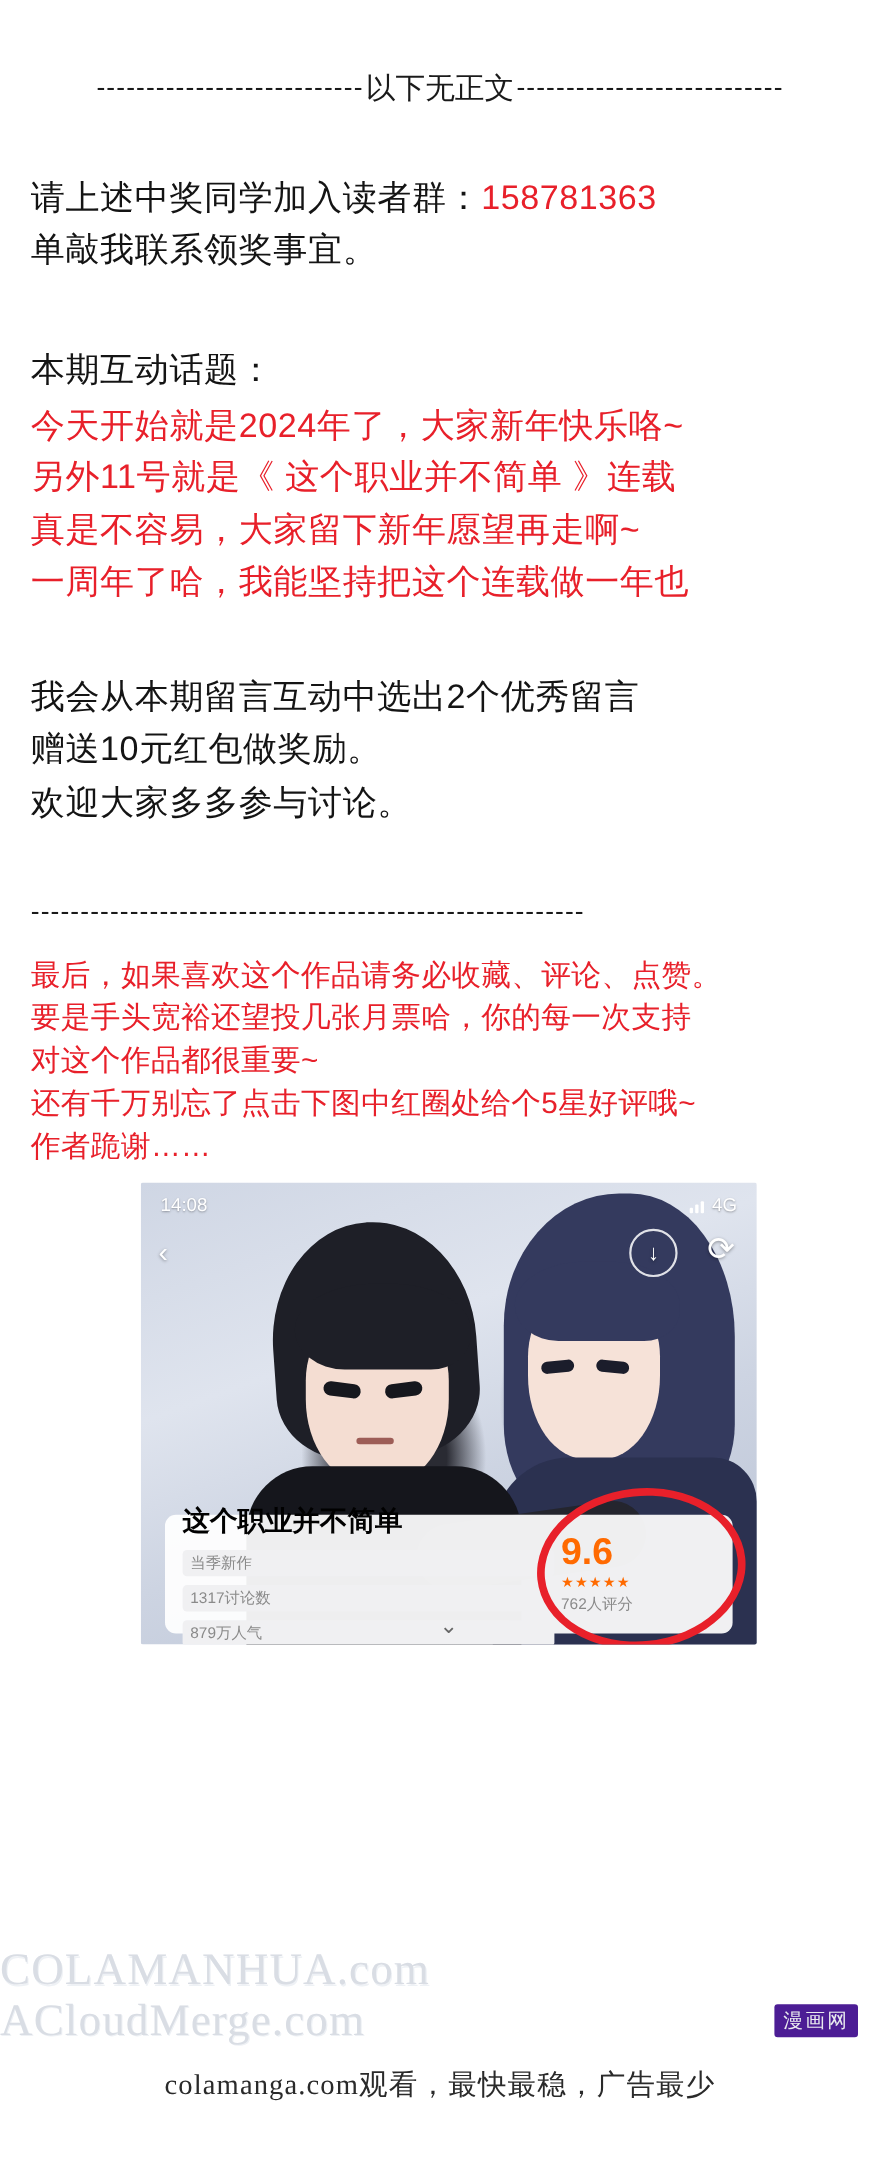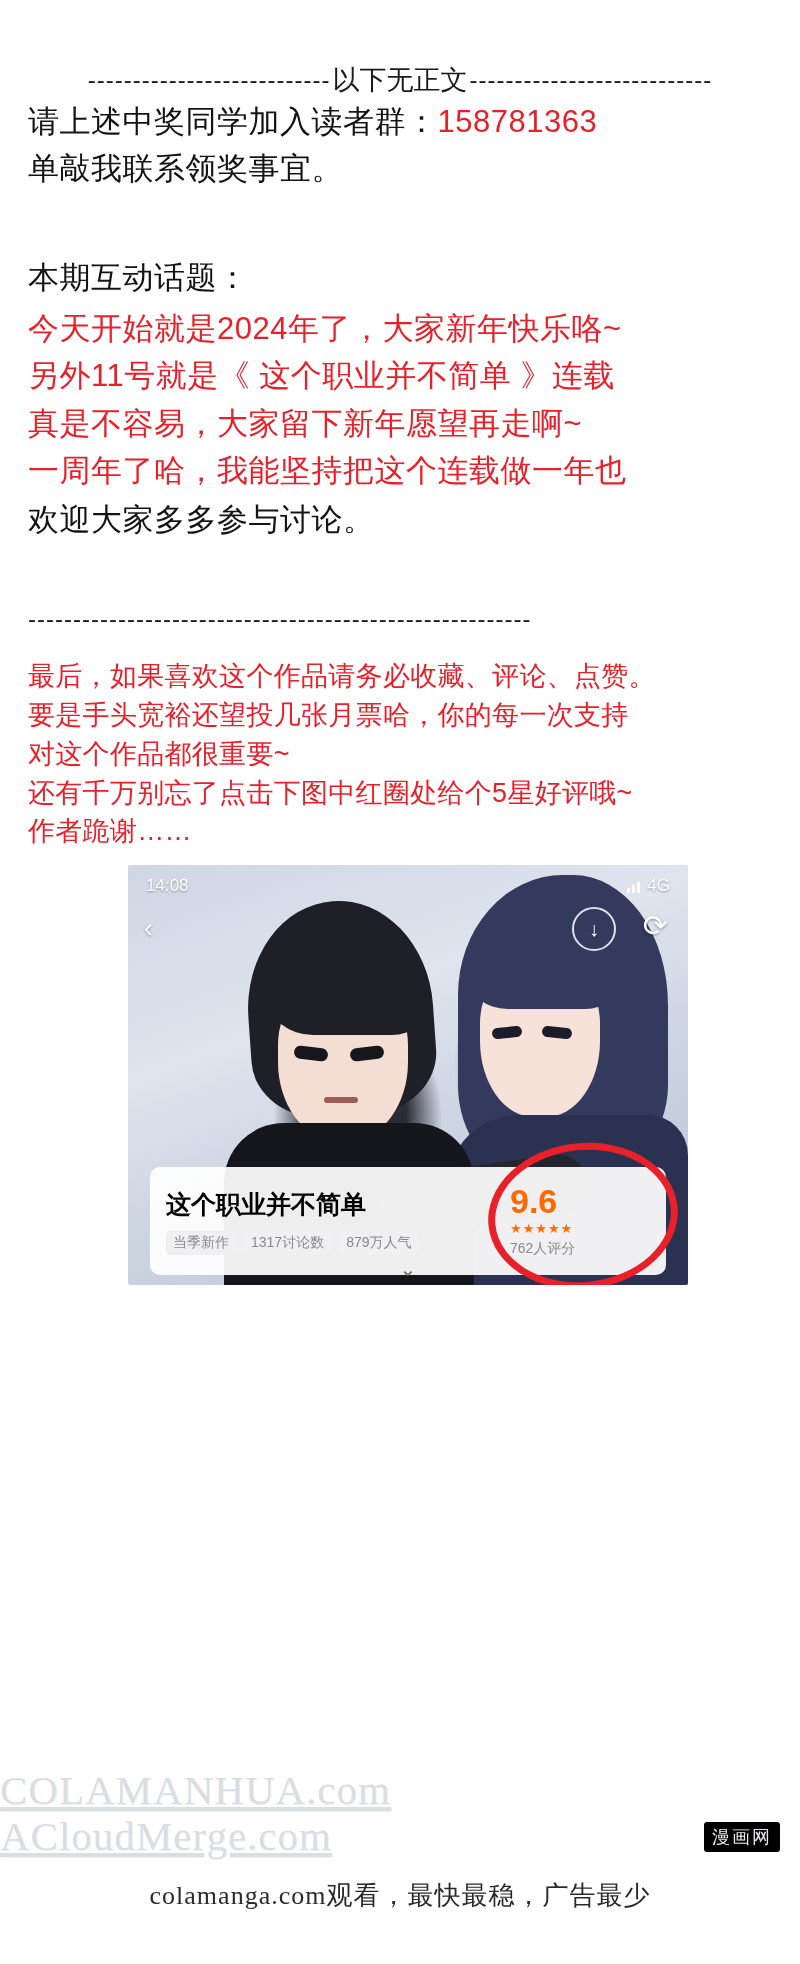--- a/index.html
+++ b/index.html
@@ -50,21 +50,21 @@
   .blk {
     font-size: 31px;
     line-height: 1.52;
     color: #141414;
     letter-spacing: 0.5px;
   }
   .blk.red {
     color: #e8202a;
   }
   .m-congrats { margin-top: 28px; }
-  .m-join { }
+  .m-join { margin-top: 58px; }
   .m-topic-title { margin-top: 62px; }
   .m-topic { margin-top: 4px; }
   .m-pick { margin-top: 58px; }
   .m-welcome { margin-top: 2px; }
 
   .num-red {
     color: #e8202a;
   }
 
   
@@ -251,21 +251,21 @@
     padding: 0 16px;
     box-sizing: border-box;
   }
   .info-left { flex: 1; }
   .info-title {
     font-size: 25px;
     color: #000000;
     font-weight: 600;
     margin-bottom: 10px;
   }
-  .info-tags { display: flex; gap: 8px; }
+  .info-tags { display: flex; gap: 8px; flex-direction: column; }
   .info-tags span {
     font-size: 14px;
     color: #8a8a8a;
     background: #f0f0f2;
     border-radius: 4px;
     padding: 3px 7px;
   }
   .info-score {
     width: 140px;
     padding-left: 6px;
@@ -310,32 +310,31 @@
   
   .wm {
     position: absolute;
     left: 0;
     font-family: "Liberation Serif", serif;
     font-size: 41px;
     color: #d9dde4;
     letter-spacing: 1px;
     white-space: nowrap;
     text-shadow: 1px 1px 0 #eef1f5;
-    text-decoration: underline;
   }
   .wm1 { top: 1766px; }
   .wm2 { top: 1812px; }
 
   .wm-right {
     position: absolute;
     right: 20px;
     top: 1822px;
     font-size: 18px;
     color: #cfd3da;
-    background: #000000;
+    background: #4c1d95;
     color: #e9ebef;
     padding: 3px 8px;
     border-radius: 3px;
     letter-spacing: 2px;
   }
 
   .footer {
     position: absolute;
     left: 0; right: 0;
     top: 1878px;
@@ -367,20 +366,24 @@
 
   <div class="blk m-topic-title">本期互动话题：</div>
 
   <div class="blk red m-topic">
     <div>今天开始就是2024年了，大家新年快乐咯~</div>
     <div>另外11号就是《 这个职业并不简单 》连载</div>
     <div>真是不容易，大家留下新年愿望再走啊~</div>
     <div>一周年了哈，我能坚持把这个连载做一年也</div>
   </div>
 
+  <div class="blk m-pick">
+    <div>我会从本期留言互动中选出2个优秀留言</div>
+    <div>赠送10元红包做奖励。</div>
+  </div>
   <div class="blk m-welcome">欢迎大家多多参与讨论。</div>
 
   <div class="dash-rule">--------------------------------------------------------</div>
 
   <div class="final-note">
     <div>最后，如果喜欢这个作品请务必收藏、评论、点赞。</div>
     <div>要是手头宽裕还望投几张月票哈，你的每一次支持</div>
     <div>对这个作品都很重要~</div>
     <div>还有千万别忘了点击下图中红圈处给个5星好评哦~</div>
     <div>作者跪谢……</div>

